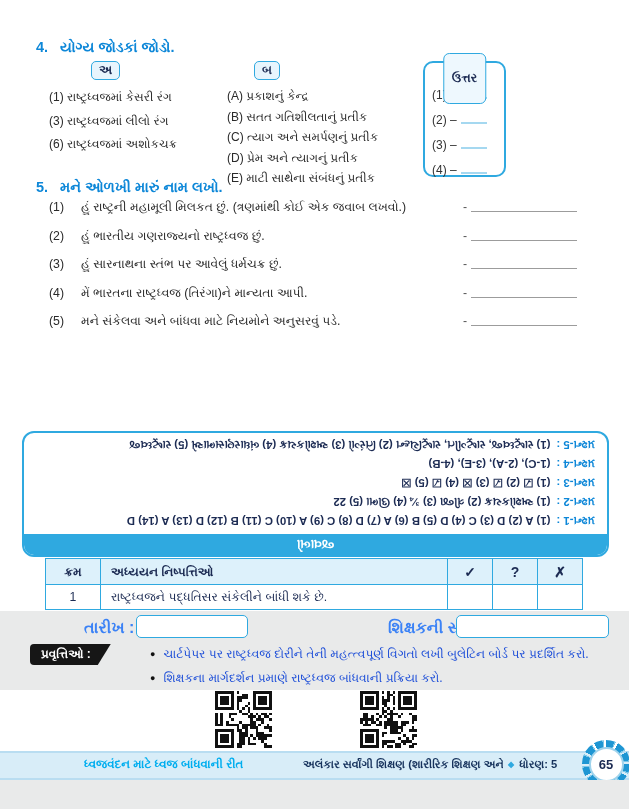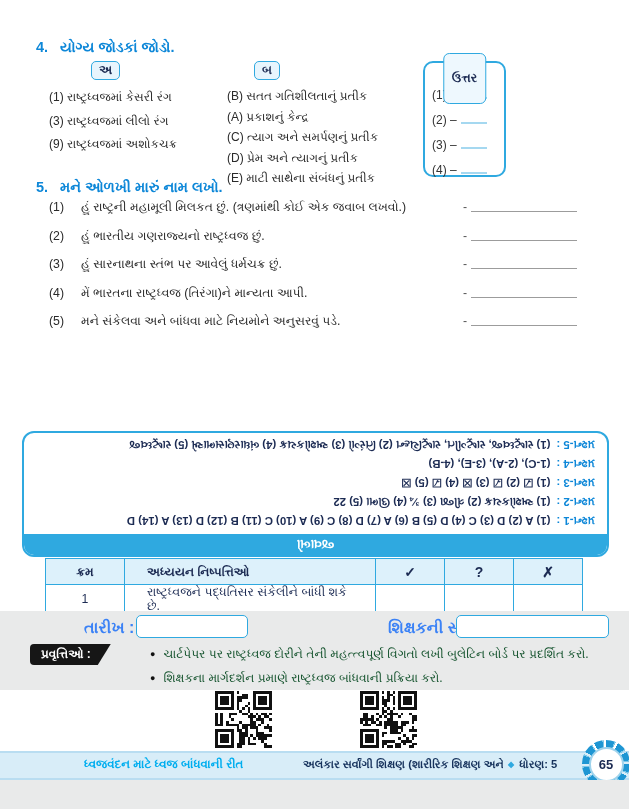--- a/index.html
+++ b/index.html
@@ -40,42 +40,42 @@
                overflow:hidden;background:#fff;}
   .answers-bar{height:21px;background:#2fa9e0;color:#fff;text-align:center;font-weight:bold;
                font-size:13px;line-height:21px;border-radius:9px 9px 0 0;}
   .answers-lines{padding:4px 12px 0 12px;}
   .ans-row{height:19px;line-height:19px;white-space:nowrap;overflow:hidden;font-size:11.4px;}
   .ans-label{color:#0d87d8;font-weight:bold;margin-right:6px;}
   .ans-text{color:#1c2b53;font-weight:600;}
   
   .outcomes{position:absolute;left:45px;top:558px;width:538px;border-collapse:collapse;
             font-size:12.3px;color:#1c2b53;}
-  .outcomes th,.outcomes td{border:1.6px solid #2fa9e0;padding:0 22px;}
+  .outcomes th,.outcomes td{border:1.6px solid #2fa9e0;padding:0 10px;}
   .outcomes th{background:#ddf1fb;height:25px;font-weight:bold;text-align:left;}
   .outcomes td{height:24px;background:#fff;}
   .c-no{width:34px;text-align:center !important;}
   .c-mark{width:24px;text-align:center !important;font-size:14px;}
   
   .gray-strip{position:absolute;left:0;top:611px;width:629px;height:79px;background:#e9eaea;}
   .field-label{position:absolute;font-weight:bold;color:#3b82f6;font-size:16px;white-space:nowrap;}
   .date-label{left:84px;top:619px;}
   .teacher-label{left:388px;top:619px;}
   .field-input{position:absolute;background:#fff;border:1.6px solid #2fa9e0;border-radius:5px;height:21px;}
   .date-input{left:136px;top:615px;width:110px;}
   .teacher-input{left:456px;top:615px;width:151px;}
   .activities-label{position:absolute;left:30px;top:644px;height:21px;padding:0 20px 0 11px;
                     background:#161616;color:#fff;font-weight:bold;font-size:12px;line-height:21px;
                     clip-path:polygon(0 0,100% 0,calc(100% - 13px) 100%,0 100%);
                     border-radius:4px 0 0 4px;white-space:nowrap;}
   .activity-row{position:absolute;left:150px;display:flex;gap:8px;width:465px;overflow:hidden;}
   .activity-1{top:646px;}
   .activity-2{top:670px;}
   .bullet{color:#111;font-size:9px;line-height:17px;flex:none;}
-  .activity-text{color:#14532d;font-size:12.2px;line-height:17px;white-space:nowrap;}
+  .activity-text{color:#1d4ed8;font-size:12.2px;line-height:17px;white-space:nowrap;}
   
   .qr{position:absolute;width:57px;height:57px;top:691px;}
   .qr-1{left:215px;}
   .qr-2{left:360px;}
   
   .footer-bar{position:absolute;left:0;top:751px;width:629px;height:29px;background:#d8edf8;
               border-top:2px solid #b9ddf1;border-bottom:2px solid #b9ddf1;box-sizing:border-box;}
   .footer-left{position:absolute;left:84px;top:757px;color:#00aeef;font-weight:bold;font-size:11.8px;
                max-width:212px;overflow:hidden;white-space:nowrap;}
   .footer-center{position:absolute;left:303px;top:758px;display:flex;align-items:center;gap:5px;
@@ -98,25 +98,25 @@
   <div class="q-header q4-header">
     <span>4.</span>
     <span>યોગ્ય જોડકાં જોડો.</span>
   </div>
   <div class="col-badge badge-a">અ</div>
   <div class="col-badge badge-b">બ</div>
 
   <div class="match-col col-a">
     <div class="match-item">(1) રાષ્ટ્રધ્વજમાં કેસરી રંગ</div>
     <div class="match-item">(3) રાષ્ટ્રધ્વજમાં લીલો રંગ</div>
-    <div class="match-item">(9) રાષ્ટ્રધ્વજમાં અશોકચક્ર</div>
+    <div class="match-item">(6) રાષ્ટ્રધ્વજમાં અશોકચક્ર</div>
   </div>
   <div class="match-col col-b">
+    <div class="match-item">(A) પ્રકાશનું કેન્દ્ર</div>
     <div class="match-item">(B) સતત ગતિશીલતાનું પ્રતીક</div>
-    <div class="match-item">(A) પ્રકાશનું કેન્દ્ર</div>
     <div class="match-item">(C) ત્યાગ અને સમર્પણનું પ્રતીક</div>
     <div class="match-item">(D) પ્રેમ અને ત્યાગનું પ્રતીક</div>
     <div class="match-item">(E) માટી સાથેના સંબંધનું પ્રતીક</div>
   </div>
 
   <div class="answer-box">
     <div class="answer-box-label">ઉત્તર</div>
     <div class="slots">
       <div class="slot">
         <span>(1) –</span>

